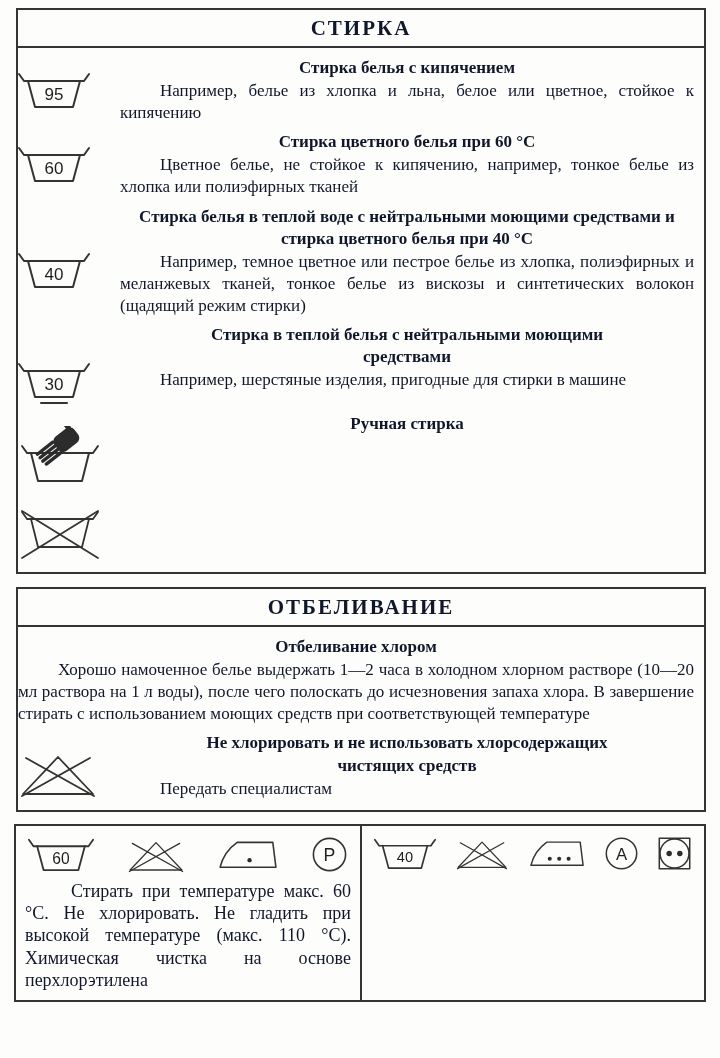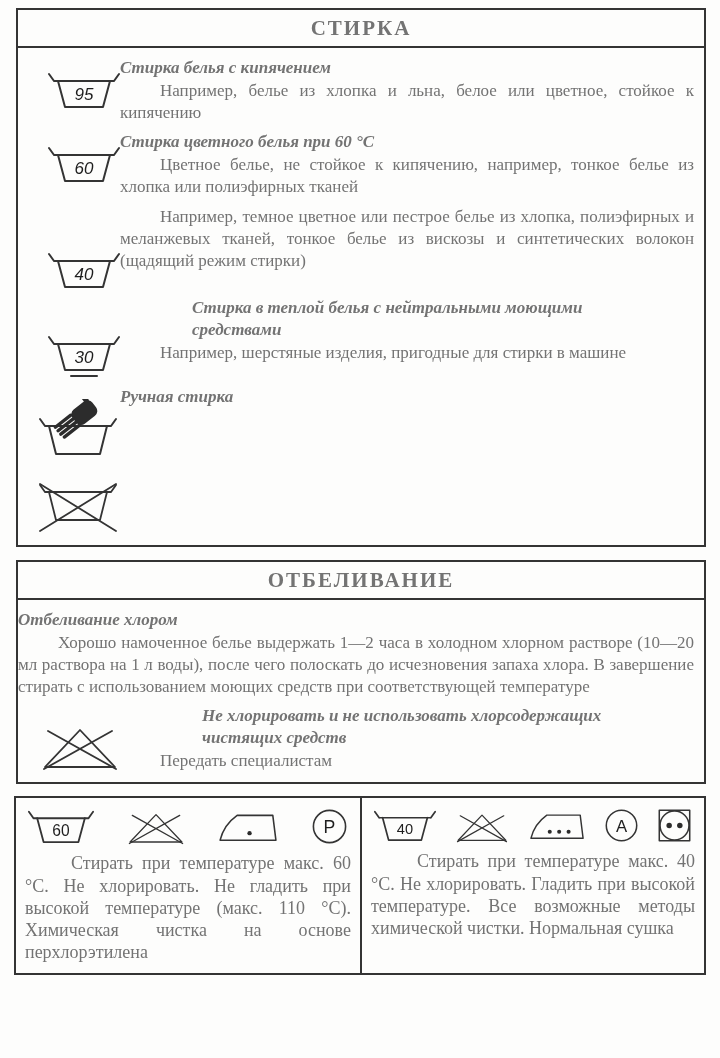--- a/index.html
+++ b/index.html
@@ -1,37 +1,37 @@
 <!DOCTYPE html>
 <html lang="ru"><head>
 <meta charset="utf-8">
 <style>
   html,body{margin:0;padding:0;background:#ffffff;}
   .page{
     width:720px;height:1058px;box-sizing:border-box;
     background:#fdfdfc;position:relative;overflow:hidden;
-    font-family:"Liberation Serif","DejaVu Serif",serif;color:#737373;
+    font-family:"Liberation Serif","DejaVu Serif",serif;color:#0f172a;
   }
   .box{border:2px solid #343434;background:#fdfdfc;}
   .box-wash{margin:8px 14px 0 16px;}
   .box-bleach{margin:13px 14px 0 16px;}
   .box-ex{margin:12px 14px 0 14px;}
   .box-header{
     text-align:center;font-weight:bold;font-size:21px;letter-spacing:2px;
     padding:6px 0 5px;border-bottom:2px solid #343434;
   }
   .entries{padding:2px 10px 10px 0;}
   .entry{display:flex;margin-top:7px;}
-  .sym{flex:0 0 102px;display:flex;justify-content:flex-end;align-items:flex-start;padding-top:13px;font-style:italic;}
+  .sym{flex:0 0 102px;display:flex;justify-content:flex-start;align-items:flex-start;padding-top:13px;}
   .entry.e3 .sym{padding-top:44px;}
   .entry.e4 .sym{padding-top:36px;}
   .entry.b1 .sym{padding-top:16px;}
   .entry.b2 .sym{padding-top:16px;}
   .txt{flex:1;min-width:0;}
-  .hd{margin:0 0 1px;text-align:left;font-weight:bold;font-size:17px;line-height:1.3;font-style:italic;}
+  .hd{margin:0 0 1px;text-align:center;font-weight:bold;font-size:17px;line-height:1.3;}
   .hd.narrow{max-width:430px;margin-left:auto;margin-right:auto;}
   .hd.narrow2{max-width:410px;margin-left:auto;margin-right:auto;}
   .bd{margin:0;text-align:justify;text-indent:40px;font-size:17px;line-height:1.3;}
   .ico{display:block;}
   .ico .ln{fill:none;stroke:#343434;stroke-width:2;stroke-linecap:round;stroke-linejoin:round;}
   .ico .thin{stroke-width:1.8;}
   .ico .solid{fill:#2c2c2c;stroke:none;}
   .ico text{fill:#1e1e1e;font-family:"Liberation Sans","DejaVu Sans",sans-serif;}
   
   .ex-cols{display:flex;align-items:stretch;}
@@ -79,20 +79,21 @@
 
       <div class="entry e3">
         <div class="sym">
           <svg class="ico" width="72" height="40" viewBox="0 0 72 40">
             <path class="ln" d="M6 11 L1 4 M6 11 H66 M66 11 L71 4"></path>
             <path class="ln" d="M10 11 L17 37 L55 37 L62 11"></path>
             <text x="36" y="30" font-size="17" text-anchor="middle">40</text>
           </svg>
         </div>
         <div class="txt">
+          <h3 class="hd">Стирка белья в теплой воде с нейтральными моющими средствами и стирка цветного белья при 40 °С</h3>
           <p class="bd">Например, темное цветное или пестрое белье из хлопка, полиэфирных и меланжевых тканей, тонкое белье из вискозы и синтетических волокон (щадящий режим стирки)</p>
         </div>
       </div>
 
       <div class="entry e4">
         <div class="sym">
           <svg class="ico" width="72" height="46" viewBox="0 0 72 46">
             <path class="ln" d="M6 11 L1 4 M6 11 H66 M66 11 L71 4"></path>
             <path class="ln" d="M10 11 L17 37 L55 37 L62 11"></path>
             <path class="ln" d="M23 43 H49"></path>
@@ -212,19 +213,18 @@
             <circle class="ln" cx="23" cy="23" r="20"></circle>
             <text x="23" y="31" font-size="22" text-anchor="middle">A</text>
           </svg>
           <svg class="ico" width="35" height="35" viewBox="0 0 46 46">
             <rect class="ln" x="3" y="3" width="40" height="40"></rect>
             <circle class="ln" cx="23" cy="23" r="19"></circle>
             <circle class="solid" cx="16" cy="23" r="3.6"></circle>
             <circle class="solid" cx="30" cy="23" r="3.6"></circle>
           </svg>
         </div>
-        <p class="ex-text">Стирать при температуре макс. 40 °С. Не хлорировать. Гладить при высокой температуре. Все возможные методы химической чистки. Нормальная сушка</p>
       </div>
 
     </div>
   </section>
 
 </div>
 
 </body></html>

